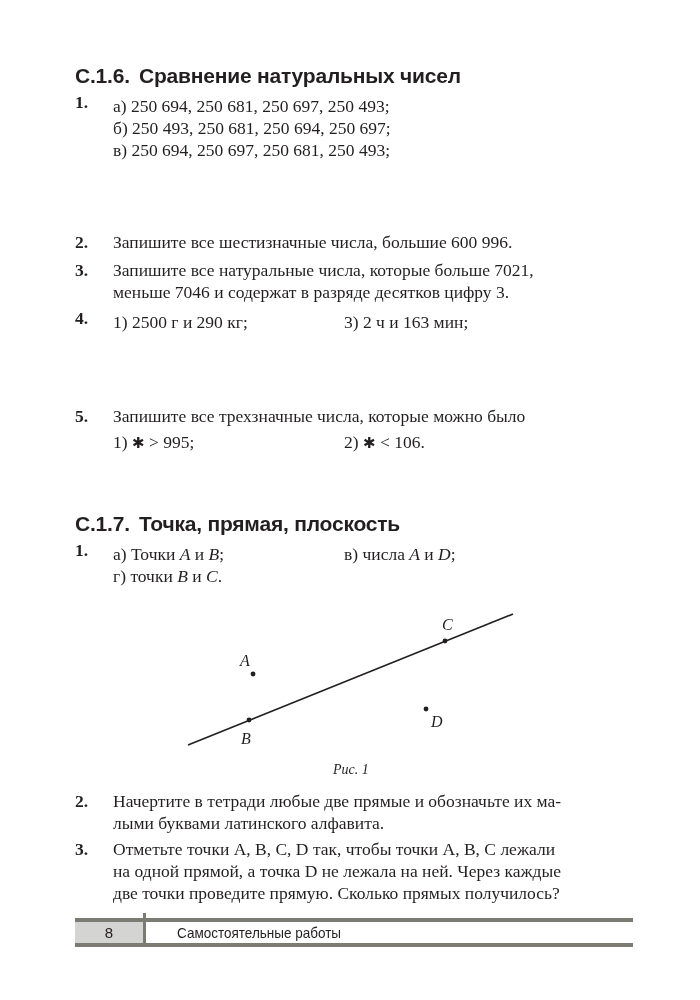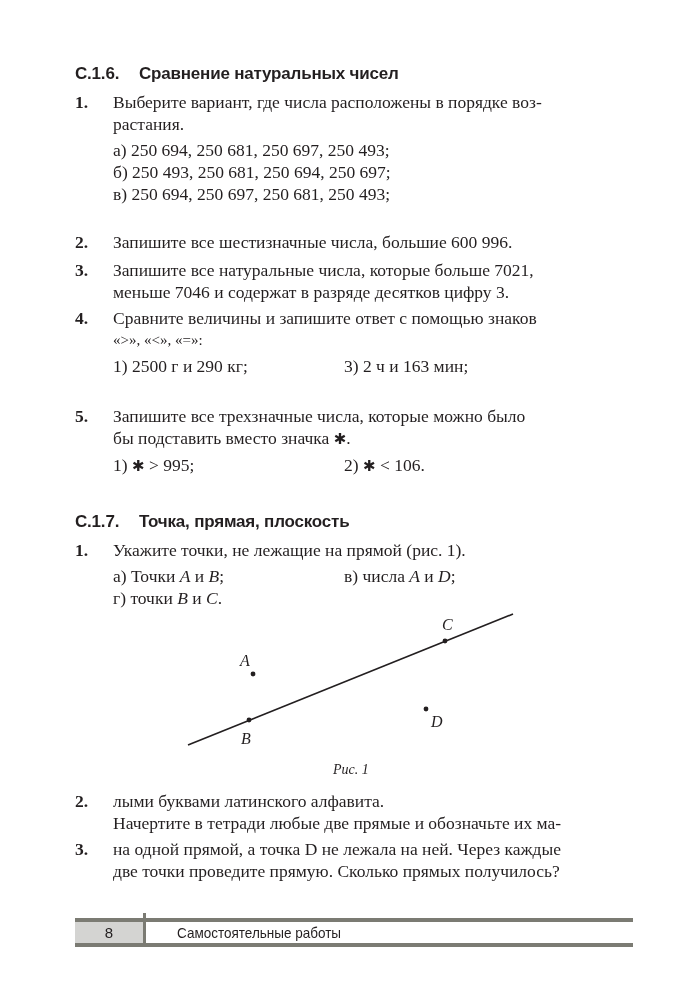--- a/index.html
+++ b/index.html
@@ -1,21 +1,21 @@
 <!DOCTYPE html>
 <html><head>
 <meta charset="utf-8">
 <style>
   html, body { margin: 0; padding: 0; background: #ffffff; }
   body { width: 700px; height: 1000px; position: relative; overflow: hidden; color: #231f20; }
   .page { position: absolute; left: 0; top: 0; width: 700px; height: 1000px; }
   .sec-title {
     position: absolute; left: 75px;
     font-family: "Liberation Sans", sans-serif; font-weight: bold;
-    font-size: 17px; letter-spacing: -0.2px; color: #231f20;
+    font-size: 21px; letter-spacing: -0.2px; color: #231f20;
   }
   .sec-title .num { display: inline-block; width: 64px; }
   .task { position: absolute; left: 75px; width: 575px;
     font-family: "Liberation Serif", serif; font-size: 17.5px; line-height: 22px; }
   .task .tnum { position: absolute; left: 0; top: 0; font-weight: bold; }
   .task .ttext { margin-left: 38px; }
   .opts { margin-left: 38px; margin-top: 4px; }
   .opts .line { white-space: nowrap; }
   .grid2 { display: grid; grid-template-columns: 231px 1fr; }
   .i { font-style: italic; }
@@ -35,24 +35,20 @@
 <body>
 
 <div class="page">
 
   <div class="sec-title" style="top:64px;">
     <span class="num">С.1.6.</span><span>Сравнение натуральных чисел</span>
   </div>
 
   <div class="task" style="top:91px;">
     <span class="tnum">1.</span>
-    <div class="ttext">
-      <div>Выберите вариант, где числа расположены в порядке воз-</div>
-      <div>растания.</div>
-    </div>
     <div class="opts">
       <div class="line">а) 250 694, 250 681, 250 697, 250 493;</div>
       <div class="line">б) 250 493, 250 681, 250 694, 250 697;</div>
       <div class="line">в) 250 694, 250 697, 250 681, 250 493;</div>
     </div>
   </div>
 
   <div class="task" style="top:231px;">
     <span class="tnum">2.</span>
     <div class="ttext">Запишите все шестизначные числа, большие 600 996.</div>
@@ -61,49 +57,43 @@
   <div class="task" style="top:259px;">
     <span class="tnum">3.</span>
     <div class="ttext">
       <div>Запишите все натуральные числа, которые больше 7021,</div>
       <div>меньше 7046 и содержат в разряде десятков цифру 3.</div>
     </div>
   </div>
 
   <div class="task" style="top:307px;">
     <span class="tnum">4.</span>
-    <div class="ttext">
-      <div>Сравните величины и запишите ответ с помощью знаков</div>
-      <div style="font-size:15px;">«&gt;», «&lt;», «=»:</div>
-    </div>
     <div class="opts grid2">
       <div>1) 2500 г и 290 кг;</div>
       <div>3) 2 ч и 163 мин;</div>
     </div>
   </div>
 
   <div class="task" style="top:405px;">
     <span class="tnum">5.</span>
     <div class="ttext">
       <div>Запишите все трехзначные числа, которые можно было</div>
-      <div><span>бы подставить вместо значка</span> <span class="star">✱</span>.</div>
     </div>
     <div class="opts grid2">
       <div><span>1)</span> <span class="star">✱</span> <span>&gt; 995;</span></div>
       <div><span>2)</span> <span class="star">✱</span> <span>&lt; 106.</span></div>
     </div>
   </div>
 
   <div class="sec-title" style="top:512px;">
     <span class="num">С.1.7.</span><span>Точка, прямая, плоскость</span>
   </div>
 
   <div class="task" style="top:539px;">
     <span class="tnum">1.</span>
-    <div class="ttext">Укажите точки, не лежащие на прямой (рис. 1).</div>
     <div class="opts grid2">
       <div><span>а) Точки</span> <span class="i">A</span> <span>и</span> <span class="i">B</span><span>;</span></div>
       <div><span>в) числа</span> <span class="i">A</span> <span>и</span> <span class="i">D</span><span>;</span></div>
       <div><span>г) точки</span> <span class="i">B</span> <span>и</span> <span class="i">C</span><span>.</span></div>
     </div>
   </div>
 
   <div class="fig">
     <svg width="370" height="190" viewBox="0 0 370 190">
       <line x1="18" y1="145" x2="343" y2="14" stroke="#231f20" stroke-width="1.6"></line>
@@ -115,28 +105,29 @@
       <text x="70" y="66" font-family="Liberation Serif, serif" font-style="italic" font-size="16" fill="#231f20">A</text>
       <text x="71" y="144" font-family="Liberation Serif, serif" font-style="italic" font-size="16" fill="#231f20">B</text>
       <text x="261" y="127" font-family="Liberation Serif, serif" font-style="italic" font-size="16" fill="#231f20">D</text>
       <text x="163" y="174" font-family="Liberation Serif, serif" font-style="italic" font-size="14" fill="#231f20">Рис. 1</text>
     </svg>
   </div>
 
   <div class="task" style="top:790px;">
     <span class="tnum">2.</span>
     <div class="ttext">
+      <div>Начертите в тетради любые две прямые и обозначьте их ма-</div>
       <div>лыми буквами латинского алфавита.</div>
-      <div>Начертите в тетради любые две прямые и обозначьте их ма-</div>
     </div>
   </div>
 
   <div class="task" style="top:838px;">
     <span class="tnum">3.</span>
     <div class="ttext">
+      <div>Отметьте точки A, B, C, D так, чтобы точки A, B, C лежали</div>
       <div>на одной прямой, а точка D не лежала на ней. Через каждые</div>
       <div>две точки проведите прямую. Сколько прямых получилось?</div>
     </div>
   </div>
 
   <div class="footer">
     <div class="topline"></div>
     <div class="pnbox"></div>
     <div class="vline"></div>
     <div class="botline"></div>

